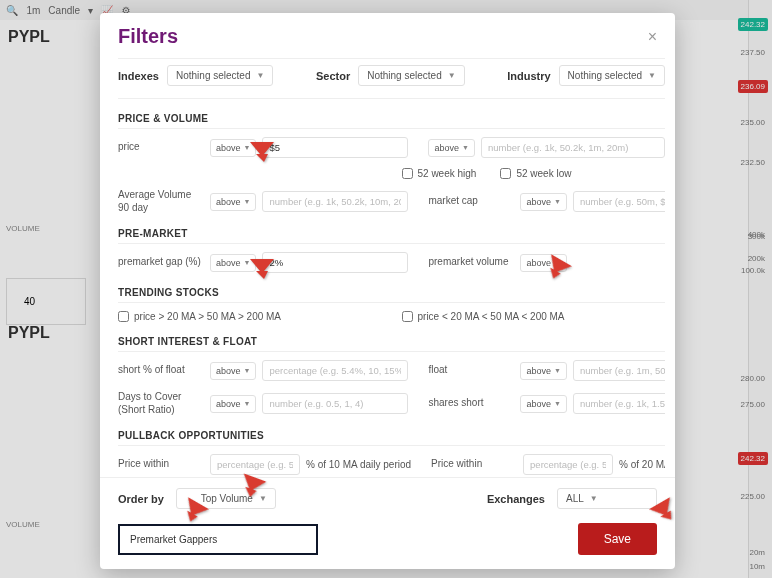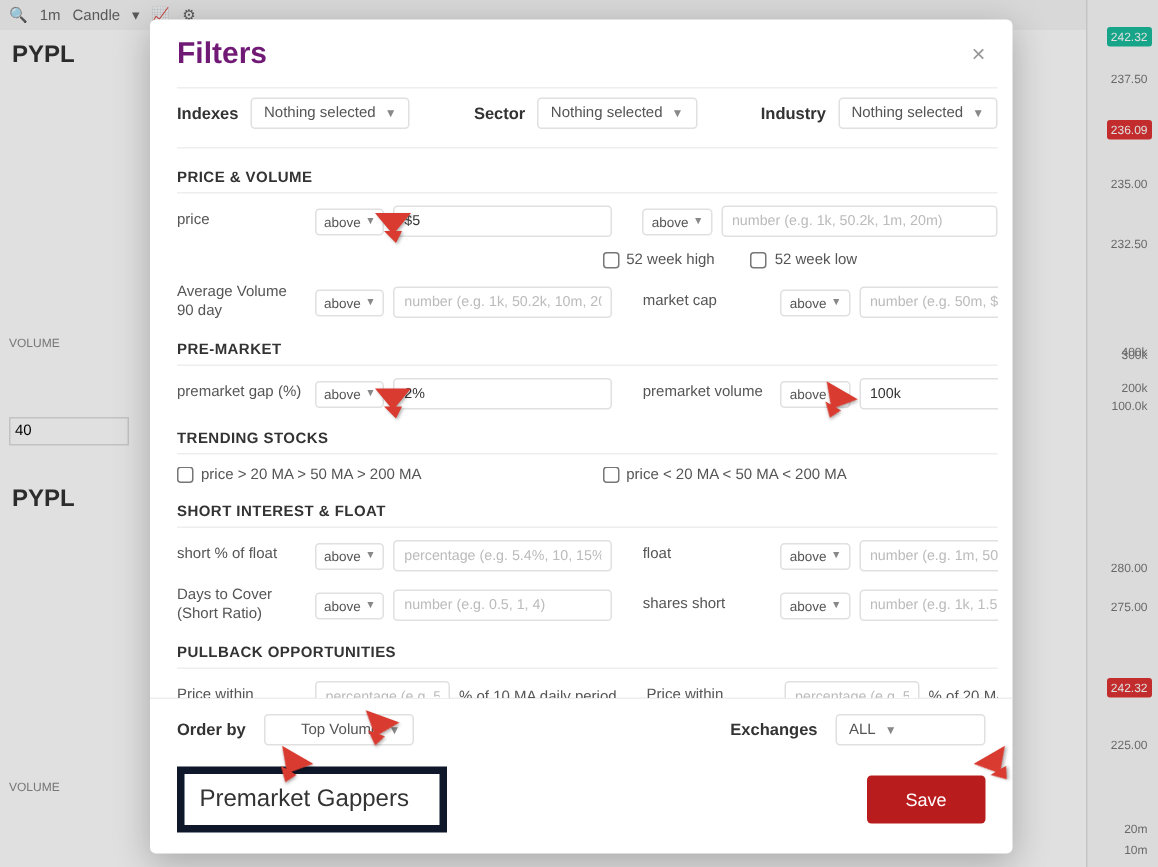--- a/index.html
+++ b/index.html
@@ -4,21 +4,21 @@
 <style>
   * { box-sizing: border-box; margin: 0; padding: 0; }
   html, body { width: 772px; height: 578px; overflow: hidden; font-family: Arial, Helvetica, sans-serif; }
   body { background: #f0f0f0; position: relative; }
 
   
   .bg { position: absolute; inset: 0; filter: blur(0.5px); background: #fff; }
   .bg .topbar { position:absolute; top:0; left:0; right:0; height:20px; background:#f6f6f6; display:flex; align-items:center; gap:8px; padding:0 6px; font-size:10px; color:#666; }
   .bg .symbol { position:absolute; left:8px; top:28px; font-size:16px; font-weight:bold; color:#333; }
   .bg .symbol2{ position:absolute; left:8px; top:324px; font-size:16px; font-weight:bold; color:#333; }
-  .bg .rightcol { position:absolute; right:0; top:0; width:48px; height:100%; background:#fafafa; border-left:1px solid #e0e0e0; }
+  .bg .rightcol { position:absolute; right:0; top:0; width:24px; height:100%; background:#fafafa; border-left:1px solid #e0e0e0; }
   .bg .badge { position:absolute; right:4px; font-size:8px; color:#fff; padding:2px 3px; border-radius:2px; }
 
   
   .modal-backdrop { position:absolute; inset:0; background:rgba(0,0,0,0.12);}
   .modal { position:absolute; left:100px; top:13px; width:575px; height:556px; background:#fff; border-radius:4px; box-shadow:0 6px 24px rgba(0,0,0,0.25); display:flex; flex-direction:column; }
   .modal-header { padding:12px 18px 10px; display:flex; justify-content:space-between; align-items:center; }
   .modal-title { font-size:20px; font-weight:600; color:#701a75; }
   .close { font-size:16px; color:#999; cursor:pointer; background:none; border:none; line-height:1; }
   .modal-body { flex:1; overflow:hidden; position:relative; padding:0 18px; }
   .scroll-area { position:absolute; top:0; left:18px; right:10px; bottom:0; overflow-y:auto; padding-bottom:8px; }
@@ -40,21 +40,21 @@
   .inp::placeholder { color:#bbb; }
   .chk { display:flex; align-items:center; gap:5px; font-size:10px; color:#555; }
   .chk input { width:11px; height:11px; }
   .inline-txt { font-size:10px; color:#555; white-space:nowrap;}
 
   .modal-footer-area { border-top:1px solid #eee; padding:10px 18px 14px; }
   .foot-row1 { display:flex; align-items:center; gap:20px; margin-bottom:14px;}
   .foot-row1 .grp { display:flex; align-items:center; gap:12px;}
   .foot-row1 .lbl { font-size:11px; font-weight:700; color:#333;}
   .foot-row2 { display:flex; justify-content:space-between; align-items:center;}
-  .name-input { width:180px; border:5px solid #0f172a; padding:8px 10px; font-size:16px; color:#333; }
+  .name-input { width:200px; border:2px solid #0f172a; padding:8px 10px; font-size:10px; color:#333; }
   .save-btn { background:#b91c1c; color:#fff; border:none; padding:9px 26px; border-radius:3px; font-size:12px; cursor:pointer;}
 
   
   .arrow { position:absolute; width:28px; height:22px; pointer-events:none; z-index:50; }
   .arrow svg { width:100%; height:100%; filter: drop-shadow(1px 1px 1px rgba(0,0,0,0.3)); }
 </style>
 </head>
 <body>
 
 <div class="bg">
@@ -81,21 +81,21 @@
     <span class="badge" style="top:264px;color:#777;background:none">100.0k</span>
     <span class="badge" style="top:372px;color:#777;background:none">280.00</span>
     <span class="badge" style="top:398px;color:#777;background:none">275.00</span>
     <span class="badge" style="top:452px;background:#d33">242.32</span>
     <span class="badge" style="top:490px;color:#777;background:none">225.00</span>
     <span class="badge" style="top:546px;color:#777;background:none">20m</span>
     <span class="badge" style="top:560px;color:#777;background:none">10m</span>
   </div>
   <div style="position:absolute;left:6px;top:224px;font-size:8px;color:#888">VOLUME</div>
   <div style="position:absolute;left:6px;top:520px;font-size:8px;color:#888">VOLUME</div>
-  <input style="position: absolute; left: 6px; top: 278px; width: 80px; font-size: 10px; padding: 3px; border: 1px solid rgb(221, 221, 221);" value="40">
+  <input style="position: absolute; left: 6px; top: 278px; width: 80px; font-size: 10px; padding: 17px; border: 1px solid rgb(221, 221, 221);" value="40">
 </div>
 
 <div class="modal-backdrop"></div>
 <div class="modal">
   <div class="modal-header">
     <div class="modal-title">Filters</div>
     <button class="close">×</button>
   </div>
 
   <div class="modal-body">
@@ -180,21 +180,20 @@
               <span class="caret">▼</span>
             </span>
           <input class="inp" value="2%" style="">
         </div>
         <div class="col">
           <div class="fld-label">premarket volume</div>
           <span class="op">
               <span>above</span>
               <span class="caret">▼</span>
             </span>
-          <input class="inp" value="100k" style="">
         </div>
       </div>
 
       <h4 class="section">TRENDING STOCKS</h4>
       <div class="row">
         <div class="col">
             <label class="chk">
               <input type="checkbox" style="">
               <span>price &gt; 20 MA &gt; 50 MA &gt; 200 MA</span>
             </label>

